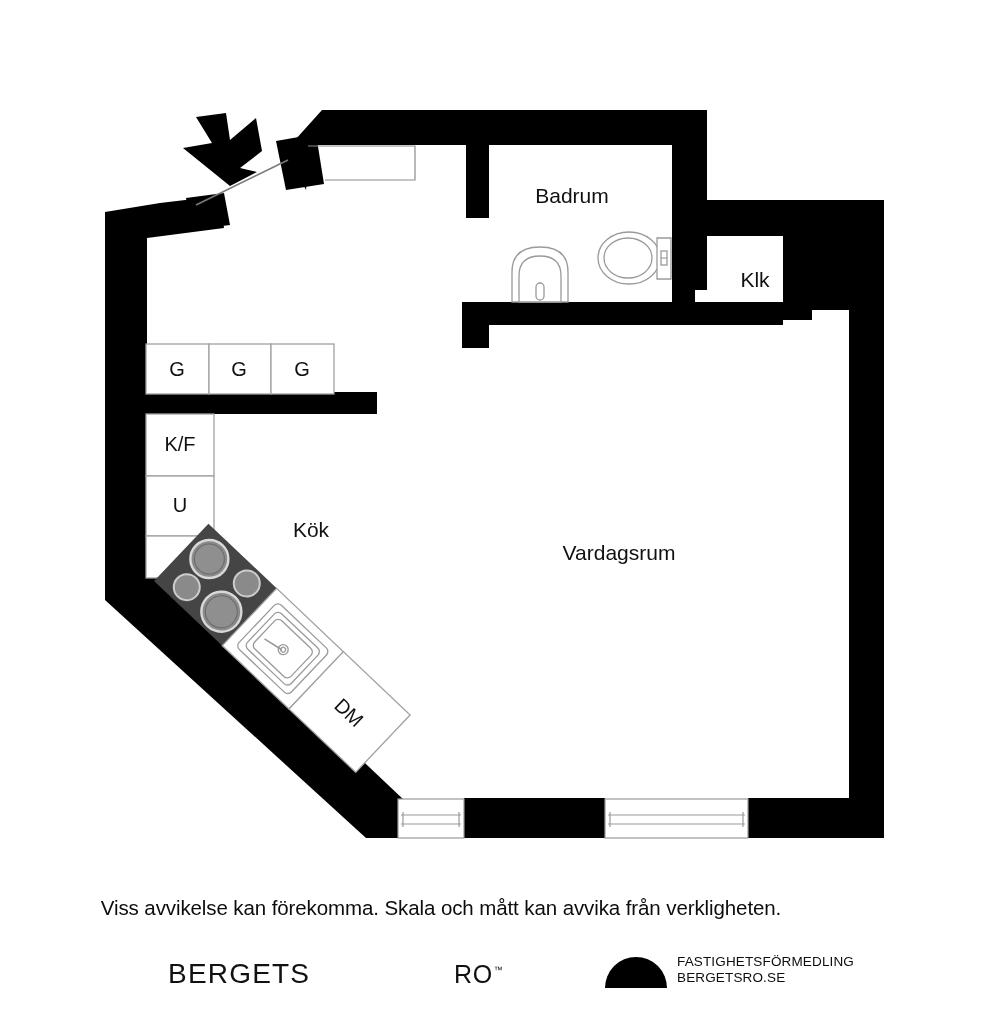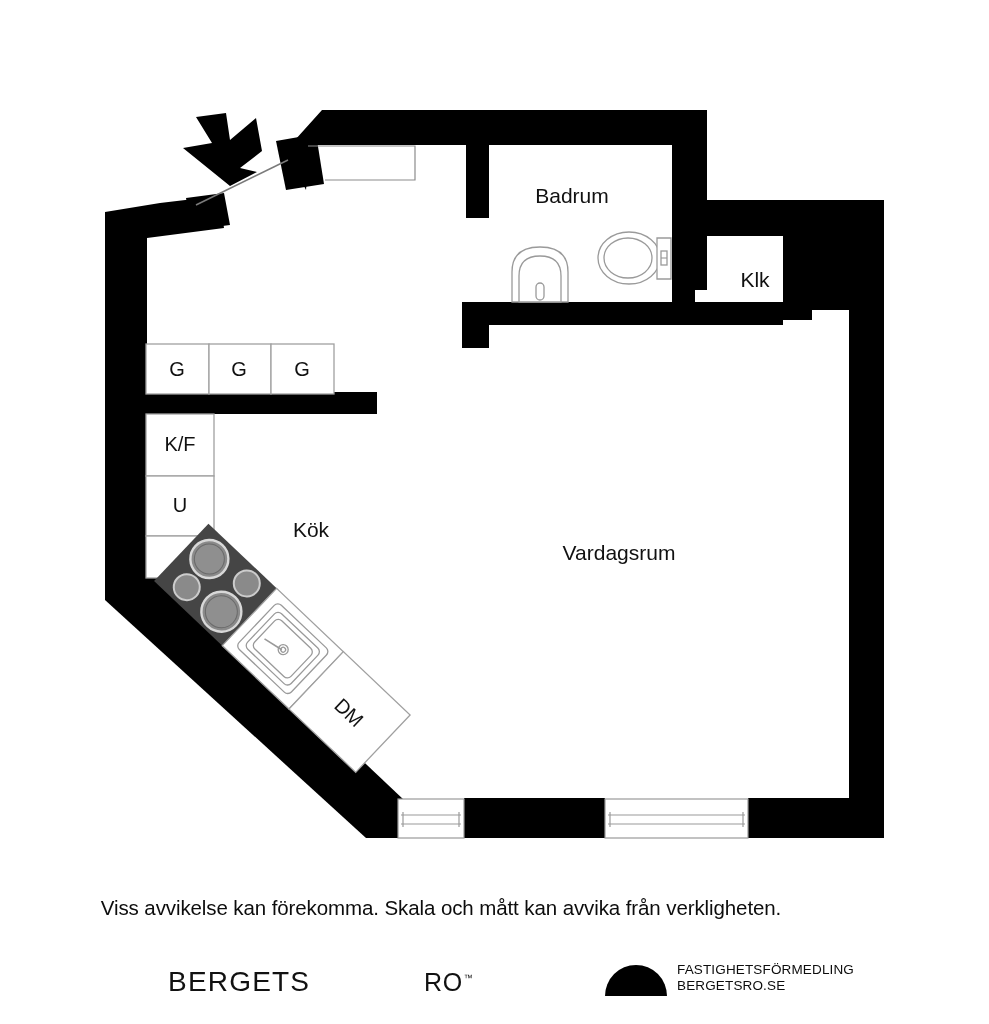--- a/index.html
+++ b/index.html
@@ -42,21 +42,21 @@
     top: 16px;
     width: 882px;
     text-align: center;
     font-size: 20.5px;
     letter-spacing: -0.1px;
     color: #0d0d0d;
   }
   .logos {
     position: absolute;
     left: 0;
-    top: 76px;
+    top: 68px;
     width: 989px;
     height: 60px;
   }
   .logo-bergets {
     position: absolute;
     left: 168px;
     top: 10px;
     font-size: 28px;
     font-weight: 400;
     letter-spacing: 1.2px;
@@ -65,20 +65,21 @@
   .logo-ro-wrap {
     position: absolute;
     left: 424px;
     top: 12px;
     color: #111111;
   }
   .logo-ro {
     font-size: 25px;
     letter-spacing: 0.6px;
     vertical-align: baseline;
+    margin-left: 30px;
   }
   .logo-tm {
     font-size: 9px;
     vertical-align: super;
     position: relative;
     top: -4px;
     left: 1px;
   }
   .logo-brand {
     position: absolute;

